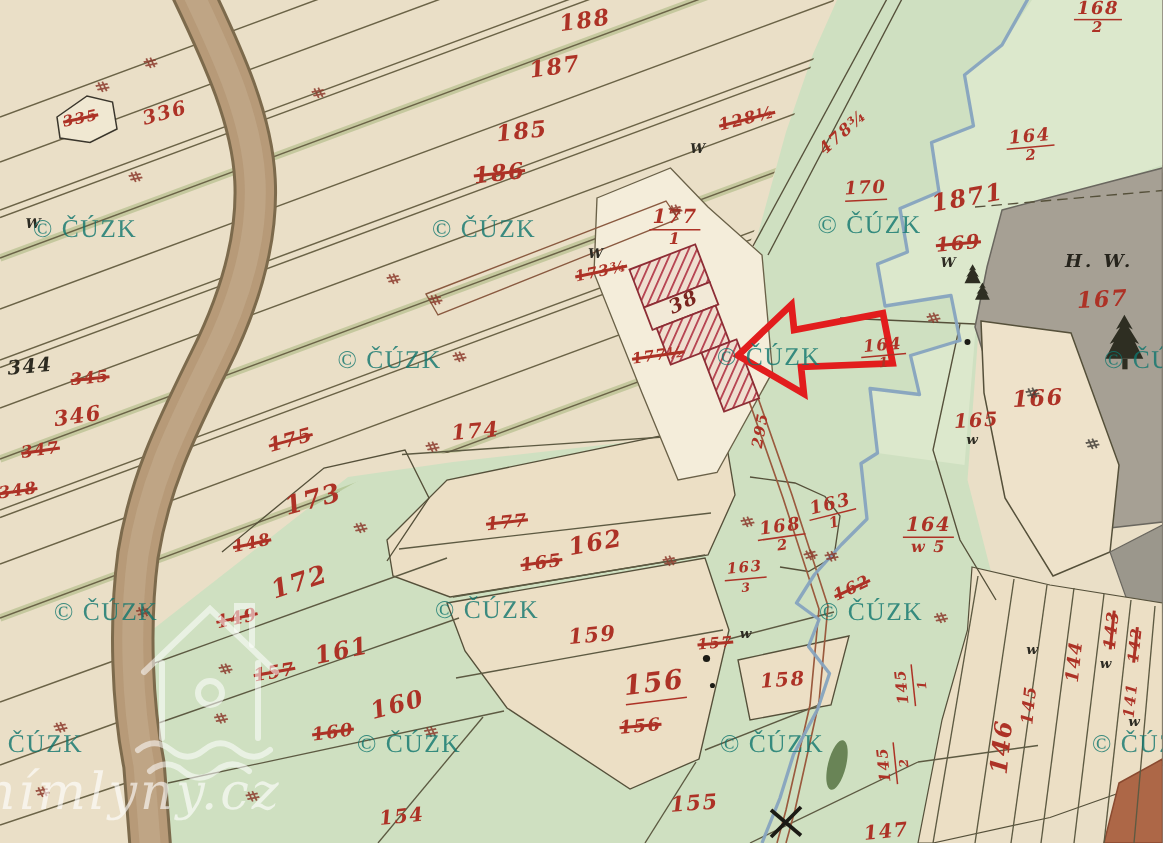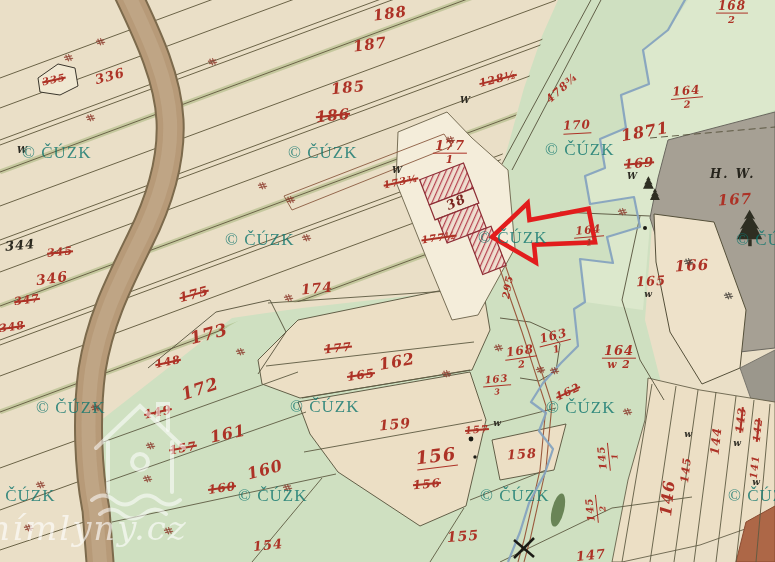--- a/index.html
+++ b/index.html
@@ -230,21 +230,21 @@
       <div class="lbl" style="left: 521px; top: 357px; font-size: 12px; transform: translate(-50%, -50%) rotate(-8deg);"><span class="frac">
           <span class="num">168</span>
           <span class="den">2</span>
         </span></div>
       <div class="lbl" style="left: 555px; top: 342px; font-size: 12px; transform: translate(-50%, -50%) rotate(-14deg);"><span class="frac">
           <span class="num">163</span>
           <span class="den">1</span>
         </span></div>
       <div class="lbl" style="left: 619px; top: 357px; font-size: 13px; transform: translate(-50%, -50%) rotate(0deg);"><span class="frac">
           <span class="num">164</span>
-          <span class="den">w 2</span>
+          <span class="den">w 5</span>
         </span></div>
       <div class="lbl" style="left: 589px; top: 236px; font-size: 11px; transform: translate(-50%, -50%) rotate(-5deg);"><span class="frac">
           <span class="num">164</span>
           <span class="den">1</span>
         </span></div>
       <div class="lbl struck" style="left: 568px; top: 392px; font-size: 11px; transform: translate(-50%, -50%) rotate(-25deg);"><span class="t">162</span></div>
       <div class="lbl" style="left: 692px; top: 266px; font-size: 15px; transform: translate(-50%, -50%) rotate(-3deg);"><span class="t">166</span></div>
       <div class="lbl" style="left: 651px; top: 281px; font-size: 13px; transform: translate(-50%, -50%) rotate(-3deg);"><span class="t">165</span></div>
       <div class="lbl" style="left: 735px; top: 200px; font-size: 15px; transform: translate(-50%, -50%) rotate(-3deg);"><span class="t">167</span></div>
       <div class="lbl" style="left: 732px; top: 12px; font-size: 12px; transform: translate(-50%, -50%) rotate(0deg);"><span class="frac">

